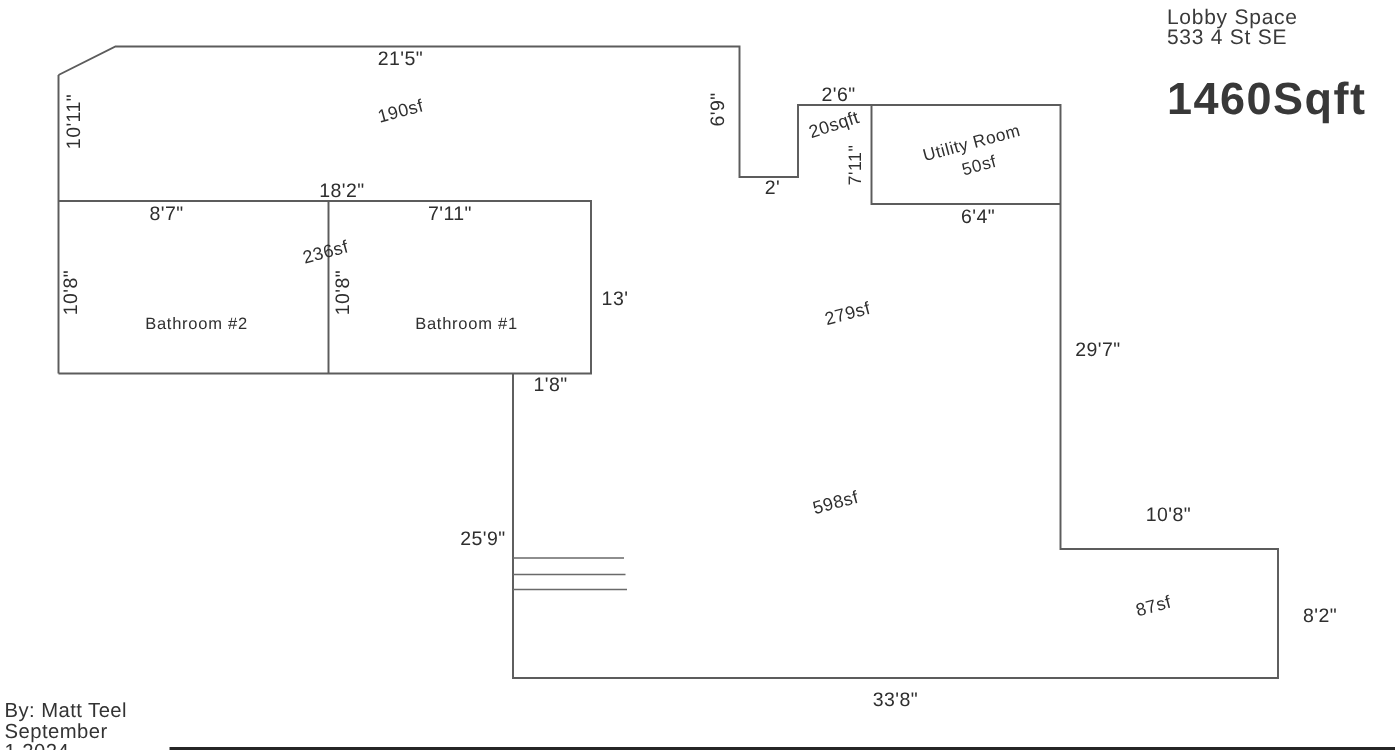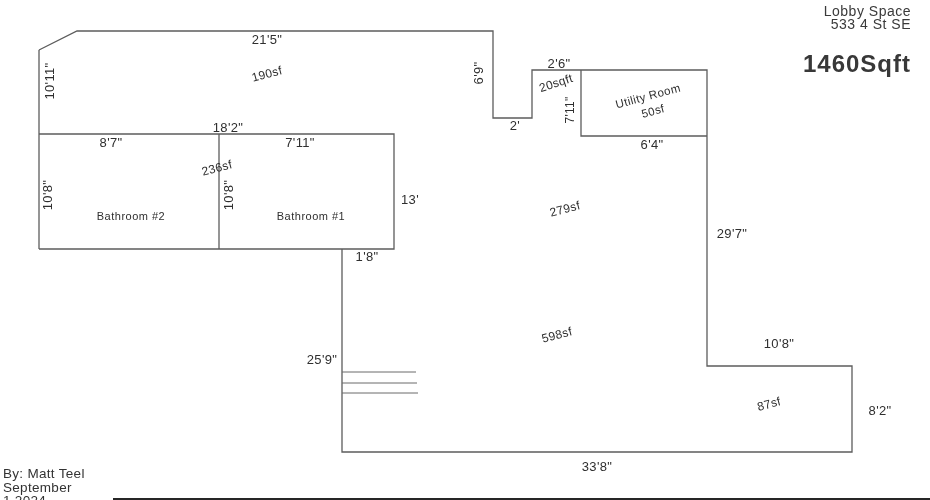--- a/index.html
+++ b/index.html
@@ -17,25 +17,25 @@
     font-family:"Liberation Sans", sans-serif;
     text-anchor:middle;
     dominant-baseline:central;
   }
   .dim  { font-size:13px; letter-spacing:0.3px; }
   .area { font-size:12px; letter-spacing:0.3px; }
   .room { font-size:11px; letter-spacing:0.5px; }
   .utl  { font-size:11.5px; letter-spacing:0.4px; }
 
   .header {
-    position:absolute; top:5px; right:19px; text-align:right; color:#3a3a3a;
+    position:absolute; top:5px; right:19px; text-align:left; color:#3a3a3a;
   }
   .header .line { font-size:14px; line-height:13px; letter-spacing:0.5px; }
   .header .big  {
-    margin-top:19px; font-size:24px; font-weight:600;
+    margin-top:19px; font-size:30px; font-weight:600;
     letter-spacing:1px; color:#383838;
   }
   .footer {
     position:absolute; left:3px; top:467px; width:110px; 
     font-size:13.5px; line-height:13.5px; letter-spacing:0.3px; color:#333333;
   }
   .bottom-line {
     position:absolute; left:113px; right:0; bottom:0; height:2px; background:#262626;
   }
 </style>

